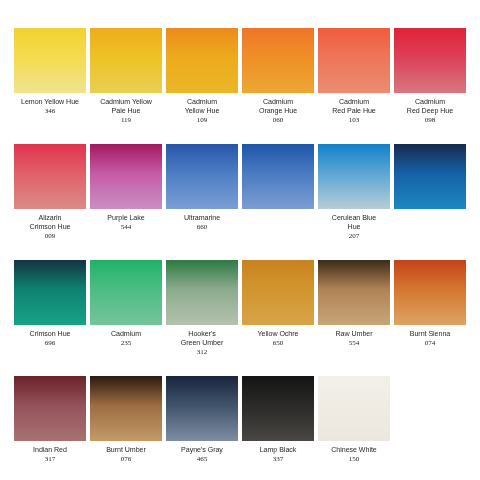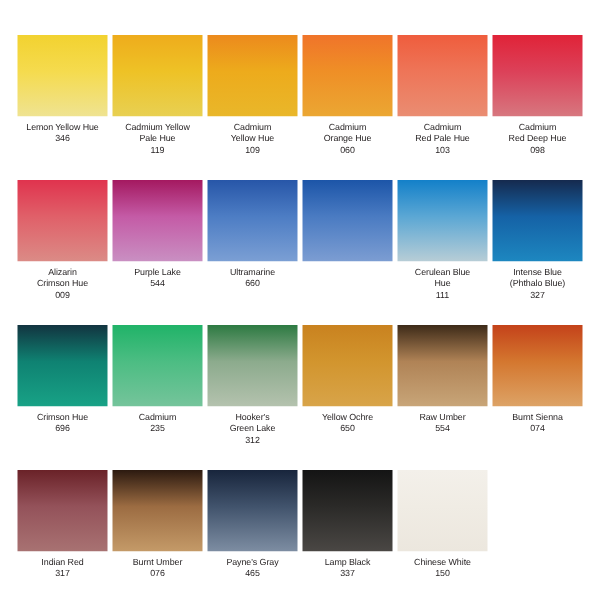--- a/index.html
+++ b/index.html
@@ -57,20 +57,21 @@
     line-height: 9.2px;
     letter-spacing: -0.05px;
     color: #231f20;
   }
   .cap-name {
     display: block;
     white-space: pre-line;
   }
   .cap-code {
     display: block;
+    font-family: Liberation Serif, serif;
   }
 </style>
 </head>
 <body>
 
 <div id="chart">
   <div class="grid">
       <div class="cell">
         <div class="swatch" style="background: linear-gradient(rgb(242, 210, 48) 0%, rgb(245, 219, 78) 45%, rgb(239, 227, 145) 100%);"></div>
         <div class="caption">
@@ -141,50 +142,45 @@
         </div>
       </div>
       <div class="cell">
         <div class="swatch" style="background: linear-gradient(rgb(28, 85, 168) 0%, rgb(74, 123, 194) 45%, rgb(124, 157, 210) 100%);"></div>
       </div>
       <div class="cell">
         <div class="swatch" style="background: linear-gradient(rgb(19, 128, 201) 0%, rgb(91, 167, 212) 45%, rgb(183, 205, 214) 100%);"></div>
         <div class="caption">
           <span class="cap-name">Cerulean Blue
 Hue</span>
-          <span class="cap-code">111</span>
+          <span class="cap-code">207</span>
         </div>
       </div>
       <div class="cell">
         <div class="swatch" style="background: linear-gradient(rgb(21, 42, 78) 0%, rgb(21, 98, 166) 45%, rgb(29, 135, 192) 100%);"></div>
-        <div class="caption">
-          <span class="cap-name">Intense Blue
-(Phthalo Blue)</span>
-          <span class="cap-code">327</span>
-        </div>
       </div>
       <div class="cell">
         <div class="swatch" style="background: linear-gradient(rgb(18, 52, 64) 0%, rgb(15, 130, 114) 45%, rgb(24, 162, 134) 100%);"></div>
         <div class="caption">
           <span class="cap-name">Crimson Hue</span>
           <span class="cap-code">696</span>
         </div>
       </div>
       <div class="cell">
         <div class="swatch" style="background: linear-gradient(rgb(32, 179, 104) 0%, rgb(76, 189, 131) 45%, rgb(117, 196, 155) 100%);"></div>
         <div class="caption">
           <span class="cap-name">Cadmium</span>
           <span class="cap-code">235</span>
         </div>
       </div>
       <div class="cell">
         <div class="swatch" style="background: linear-gradient(rgb(45, 122, 66) 0%, rgb(140, 171, 141) 45%, rgb(180, 194, 174) 100%);"></div>
         <div class="caption">
           <span class="cap-name">Hooker's
-Green Lake</span>
+Green Umber</span>
           <span class="cap-code">312</span>
         </div>
       </div>
       <div class="cell">
         <div class="swatch" style="background: linear-gradient(rgb(201, 130, 31) 0%, rgb(210, 149, 46) 45%, rgb(216, 164, 73) 100%);"></div>
         <div class="caption">
           <span class="cap-name">Yellow Ochre</span>
           <span class="cap-code">650</span>
         </div>
       </div>

